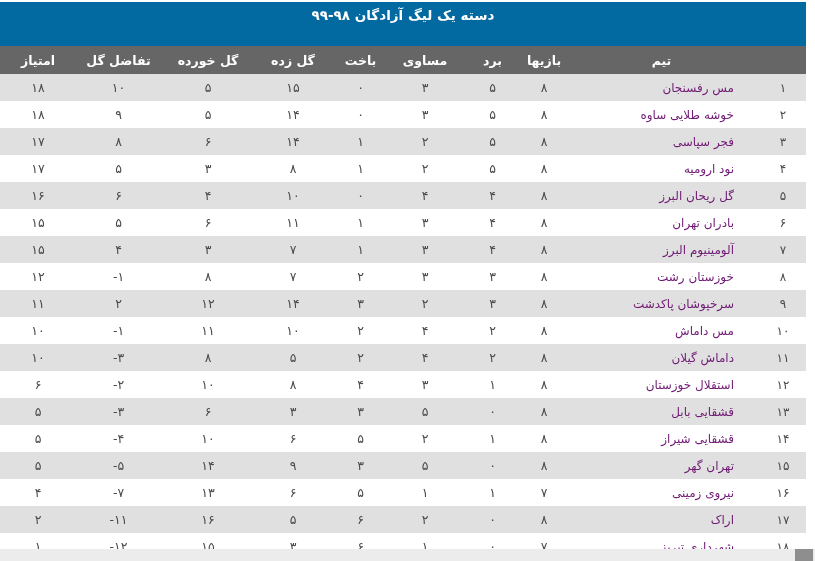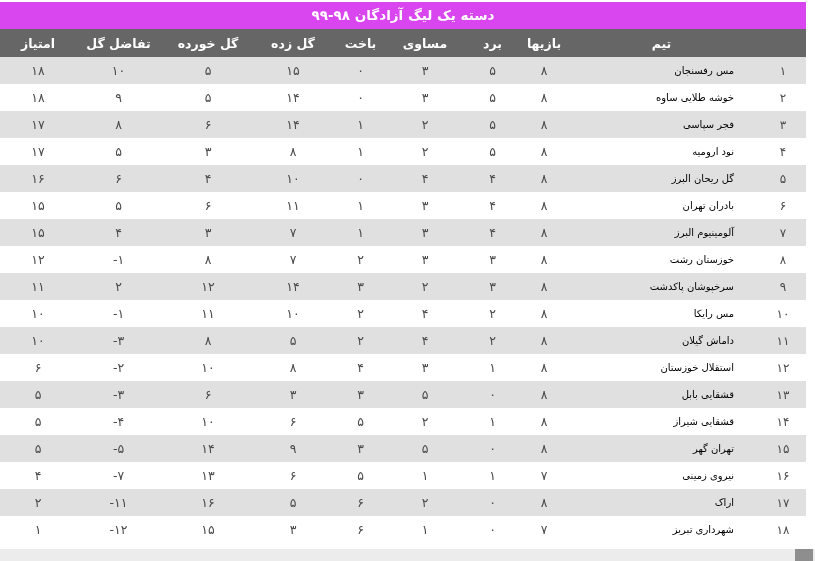--- a/index.html
+++ b/index.html
@@ -9,23 +9,23 @@
     background: #ffffff;
     font-family: "DejaVu Sans", sans-serif;
     overflow: hidden;
   }
   .table-wrap {
     width: 806px;
     margin-top: 2px;
     direction: rtl;
   }
   .title-bar {
-    height: 27px;
+    height: 44px;
     line-height: 27px;
-    background: #d946ef;
+    background: #0369a1;
     color: #ffffff;
     font-weight: bold;
     font-size: 13.5px;
     text-align: center;
   }
   table {
     width: 100%;
     border-collapse: collapse;
     table-layout: fixed;
   }
@@ -46,22 +46,22 @@
     font-size: 12.5px;
     color: #4a4a4a;
     padding: 0;
     white-space: nowrap;
   }
   tbody tr.alt td { background: #e0e0e0; }
   td.num { direction: ltr; }
   td.team {
     text-align: right;
     padding-right: 26px;
-    font-size: 10px;
-    color: #000000;
+    font-size: 12px;
+    color: #701a75;
   }
   td.rank { font-size: 12px; }
   .hscroll {
     position: absolute;
     left: 0;
     bottom: 0;
     width: 815px;
     height: 12px;
     background: #ececec;
   }
@@ -212,21 +212,21 @@
     <td class="num">۳</td>
     <td class="num">۲</td>
     <td class="num">۳</td>
     <td class="num">۱۴</td>
     <td class="num">۱۲</td>
     <td class="num">۲</td>
     <td class="num">۱۱</td>
   </tr>
         <tr>
     <td class="num rank">۱۰</td>
-    <td class="team">مس رایکا</td>
+    <td class="team">مس داماش</td>
     <td class="num">۸</td>
     <td class="num">۲</td>
     <td class="num">۴</td>
     <td class="num">۲</td>
     <td class="num">۱۰</td>
     <td class="num">۱۱</td>
     <td class="num">-۱</td>
     <td class="num">۱۰</td>
   </tr>
         <tr class="alt">

